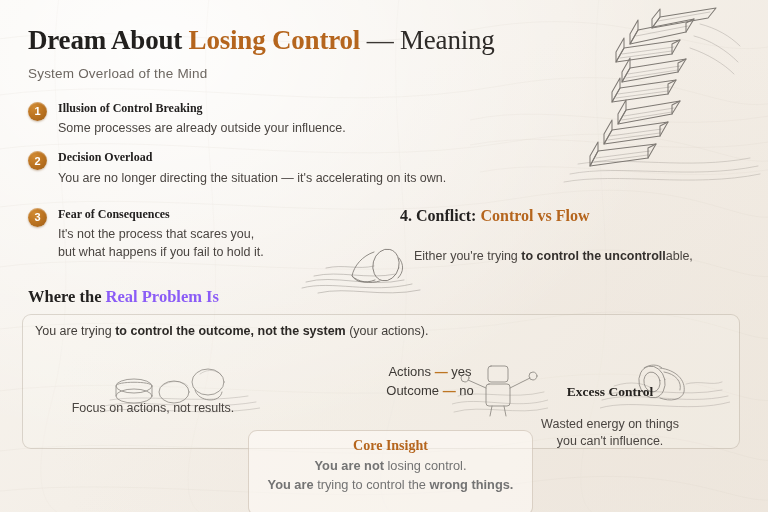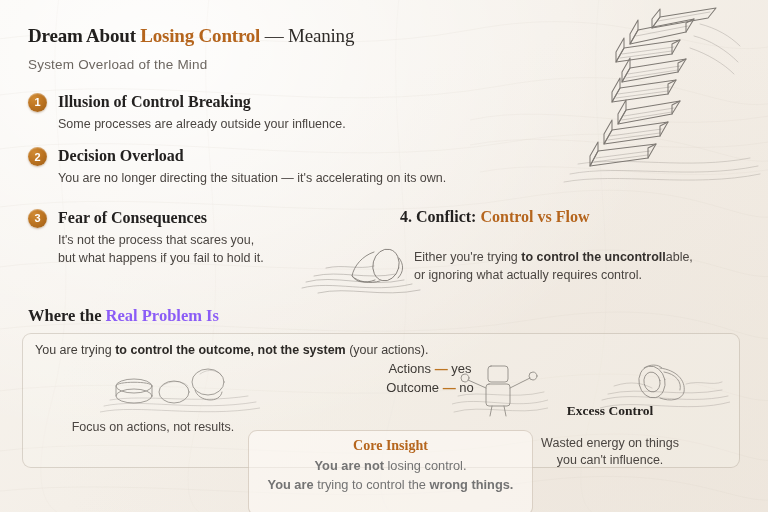--- a/index.html
+++ b/index.html
@@ -23,21 +23,21 @@
   #paper-fibers {
     position:absolute; inset:0; z-index:1; pointer-events:none; opacity:.5;
   }
 
   #root { position:relative; z-index:3; width:768px; height:512px; }
 
   
   .header { padding:26px 0 0 28px; }
   .title {
     font-family:"Liberation Serif", serif;
-    font-size:19px; font-weight:700; letter-spacing:-.2px;
+    font-size:27px; font-weight:700; letter-spacing:-.2px;
     color:#22201e; line-height:1.1; white-space:nowrap;
   }
   .title .accent { color:#b5651d; }
   .title .dash { color:#3a3633; font-weight:400; }
   .title .light { font-weight:400; color:#2e2b28; }
   .subtitle {
     margin-top:10px; font-size:13.5px; color:#6d6761; letter-spacing:.2px;
   }
 
   
@@ -47,21 +47,21 @@
     position:absolute; left:0; top:1px;
     width:19px; height:19px; border-radius:50%;
     background:radial-gradient(circle at 33% 28%, #d08a33 0%, #bd7522 45%, #9e5d16 100%);
     box-shadow:0 1px 2px rgba(120,70,15,.35), inset 0 1px 1px rgba(255,255,255,.35);
     color:#fff; font-size:11px; font-weight:700;
     display:flex; align-items:center; justify-content:center;
     font-family:"Liberation Sans", sans-serif;
   }
   .point-title {
     font-family:"Liberation Serif", serif;
-    font-size:16px; font-weight:700; color:#232120; line-height:1.2;
+    font-size:12px; font-weight:700; color:#232120; line-height:1.2;
   }
   .point-desc {
     font-size:12.5px; color:#4a4541; margin-top:4px; line-height:1.45;
   }
   .point-desc b { font-weight:700; color:#332f2c; }
 
   
   .row2 { display:flex; margin:20px 0 0 28px; }
   .row2 .col-left { width:372px; position:relative; padding-left:30px; }
   .row2 .col-right { width:340px; }
@@ -102,21 +102,21 @@
   .col-title {
     font-family:"Liberation Serif", serif;
     font-size:13.5px; font-weight:700; color:#262320;
   }
   .col-sub {
     font-size:12.5px; color:#4a4541; margin-top:16px; line-height:1.35;
   }
 
   
   .mid-lines {
-    position:absolute; left:332px; top:25px; width:150px;
+    position:absolute; left:332px; top:47px; width:150px;
     text-align:center; font-size:13px; color:#3d3935; line-height:1.5;
   }
   .mid-lines .dash { color:#bd7522; font-weight:700; }
 
   
   .insight {
     position:absolute; left:248px; top:430px;
     width:285px; padding:7px 10px 21px;
     border:1px solid rgba(160,140,120,.34);
     border-radius:9px;
@@ -331,21 +331,20 @@
       <div class="point-desc">
         <span>It's not the process that scares you,</span><br>
         <span>but what happens if you fail to hold it.</span>
       </div>
     </div>
 
     <div class="col-right">
       <div class="plain-num"><span>4. Conflict: </span><span class="accent">Control vs Flow</span></div>
       <div class="point-desc">
         <span>Either you're trying </span><b>to control the uncontroll</b><span>able,</span><br>
-        <span>or ignoring what actually requires control.</span>
       </div>
     </div>
   </div>
 
   <div class="problem-head"><span>Where the </span><span class="accent">Real Problem Is</span></div>
 
   <div class="panel">
     <div class="panel-lead"><span>You are trying </span><b>to control the outcome, not the system</b><span> (your actions).</span></div>
 
     <div class="mid-lines">

